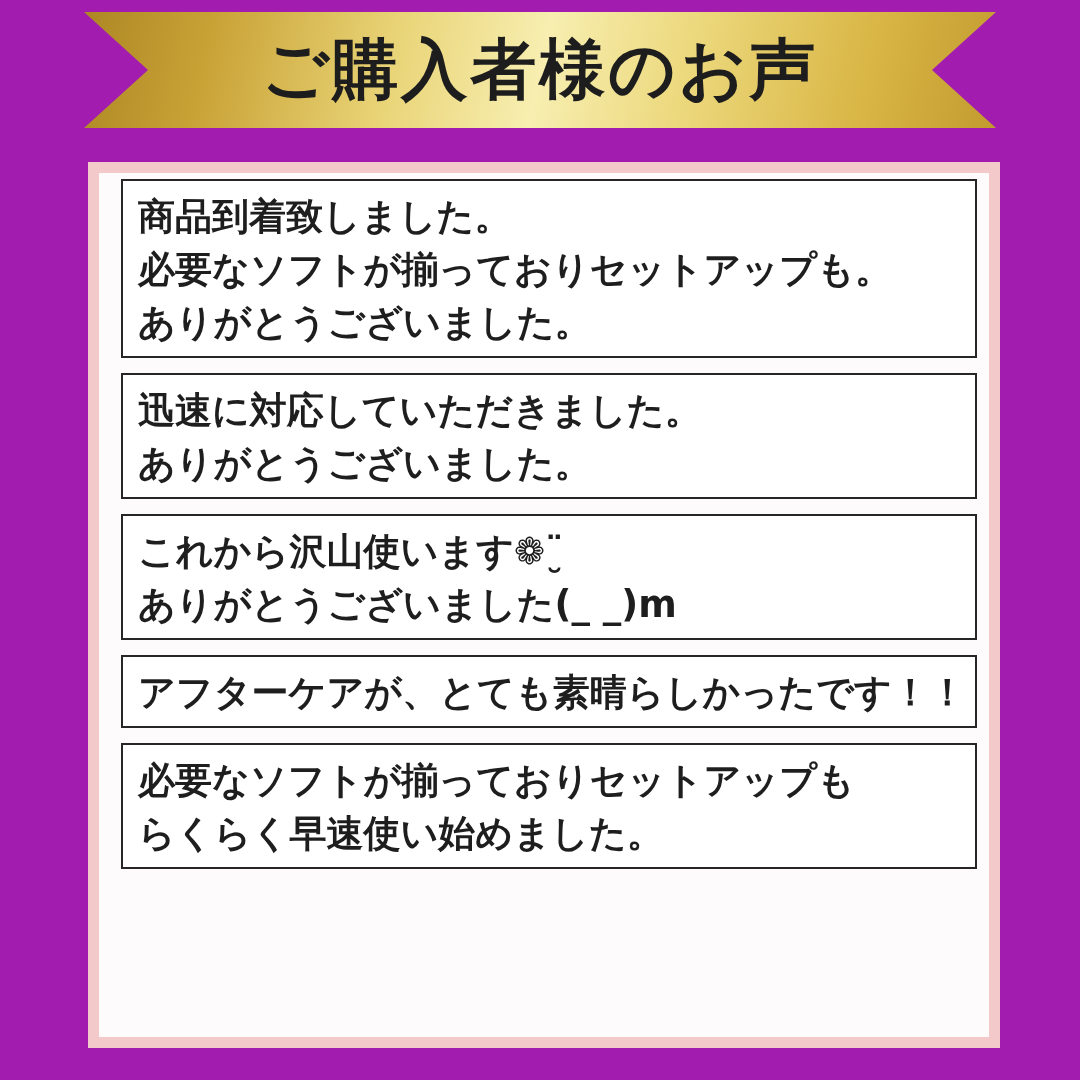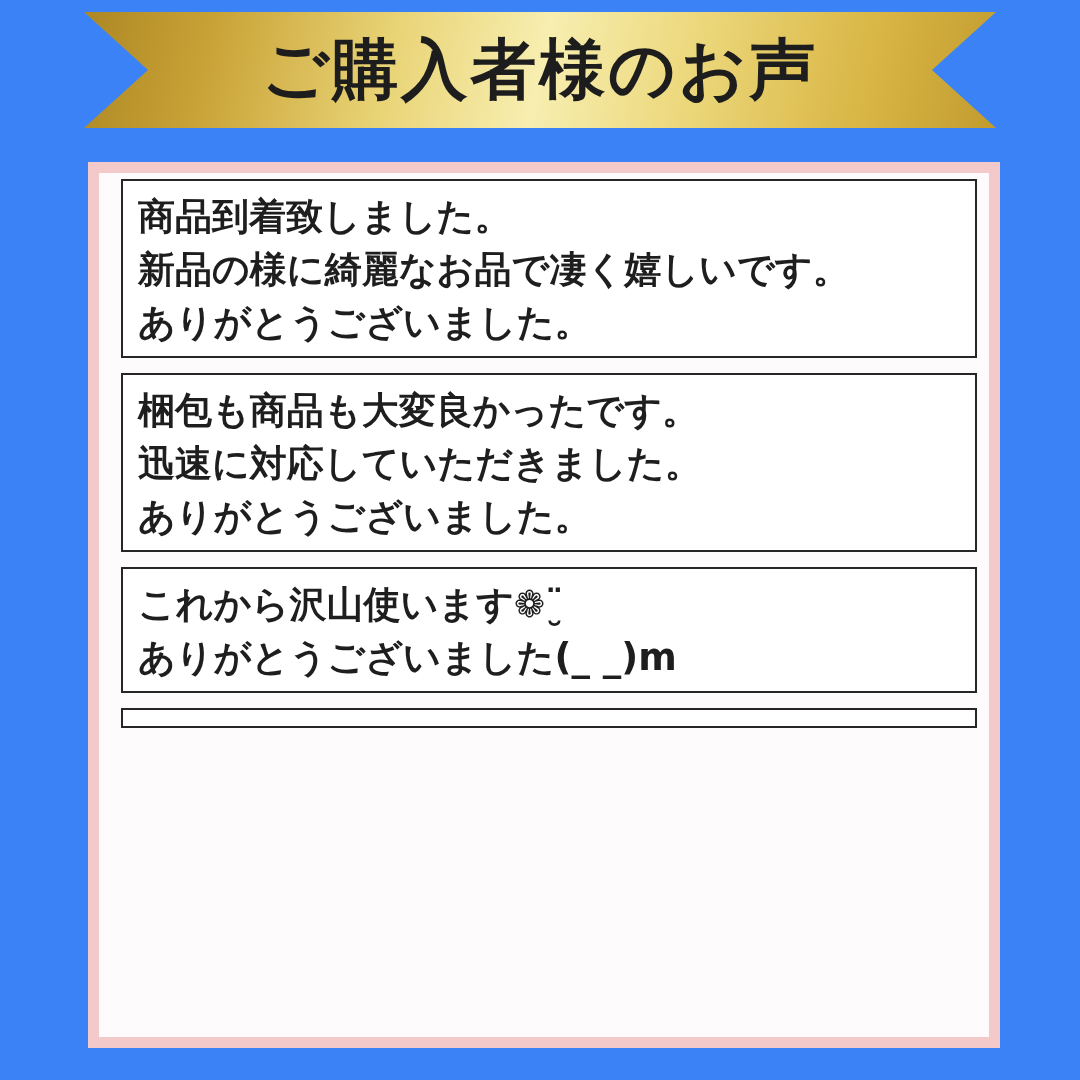--- a/index.html
+++ b/index.html
@@ -9,21 +9,21 @@
   body {
     width: 1080px;
     height: 1080px;
     background: #f8eaf8;
     font-family: "DejaVu Sans", "Liberation Sans", sans-serif;
   }
   .canvas {
     position: relative;
     width: 1080px;
     height: 1080px;
-    background: #3b82f6;
+    background: #a21caf;
     overflow: hidden;
   }
   
   .ribbon {
     position: absolute;
     left: 84px;
     top: 12px;
     width: 912px;
     height: 116px;
     background: linear-gradient(102deg,
@@ -82,33 +82,37 @@
 <div class="canvas">
 
   <div class="ribbon">
     <span class="ribbon-title">ご購入者様のお声</span>
   </div>
 
   <div class="frame">
 
     <div class="review-card">
       <div class="review-line">商品到着致しました。</div>
-      <div class="review-line">新品の様に綺麗なお品で凄く嬉しいです。</div>
+      <div class="review-line">必要なソフトが揃っておりセットアップも。</div>
       <div class="review-line">ありがとうございました。</div>
     </div>
 
     <div class="review-card">
-      <div class="review-line">梱包も商品も大変良かったです。</div>
       <div class="review-line">迅速に対応していただきました。</div>
       <div class="review-line">ありがとうございました。</div>
     </div>
 
     <div class="review-card">
       <div class="review-line">これから沢山使います❁¨̮</div>
       <div class="review-line">ありがとうございました(_ _)m</div>
     </div>
 
     <div class="review-card">
+      <div class="review-line">アフターケアが、とても素晴らしかったです！！</div>
     </div>
 
+    <div class="review-card">
+      <div class="review-line">必要なソフトが揃っておりセットアップも</div>
+      <div class="review-line">らくらく早速使い始めました。</div>
+    </div>
 
   </div>
 </div>
 
 </body></html>

